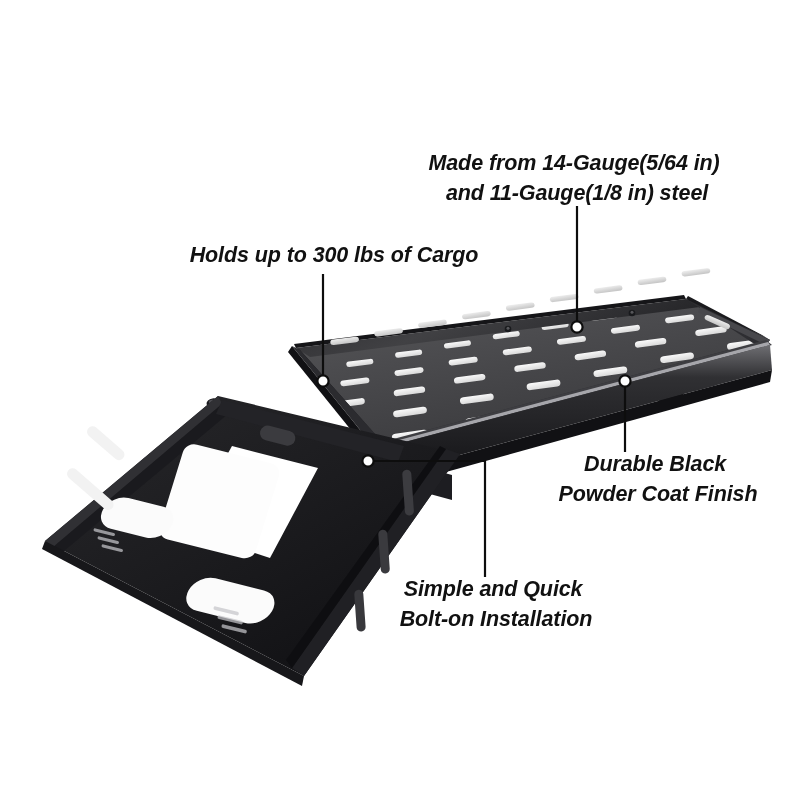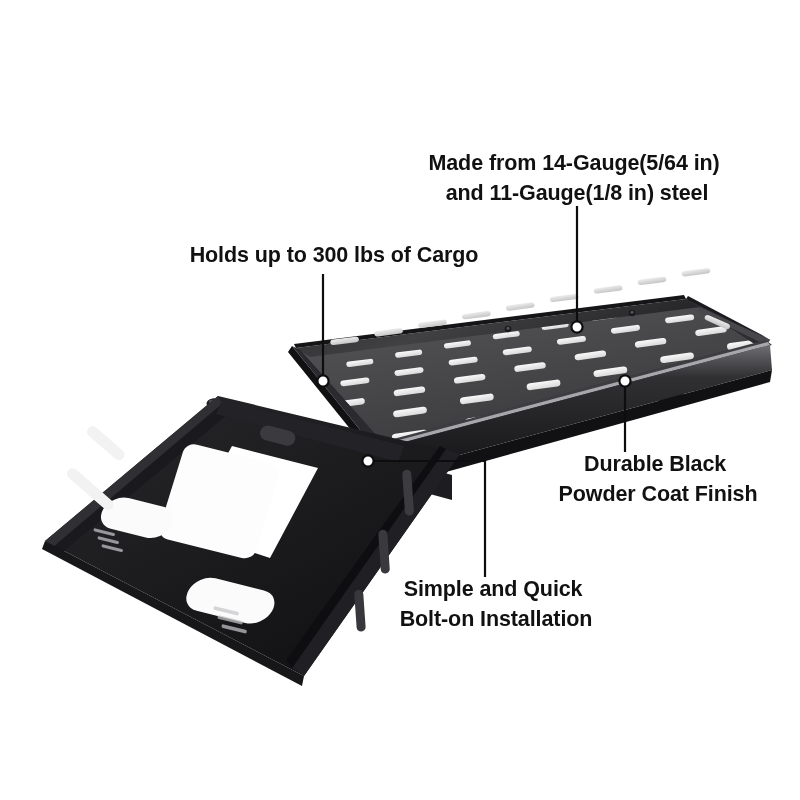--- a/index.html
+++ b/index.html
@@ -14,20 +14,21 @@
     position: relative;
     overflow: hidden;
     font-family: "Liberation Sans", "DejaVu Sans", sans-serif;
     -webkit-font-smoothing: antialiased;
   }
   #stage {
     position: absolute;
     inset: 0;
     width: 800px;
     height: 800px;
+    font-style: italic;
   }
   #stage svg {
     display: block;
     width: 800px;
     height: 800px;
   }
   .callout-text {
     font-family: "Liberation Sans", "DejaVu Sans", sans-serif;
     font-size: 21.5px;
     font-weight: 700;

